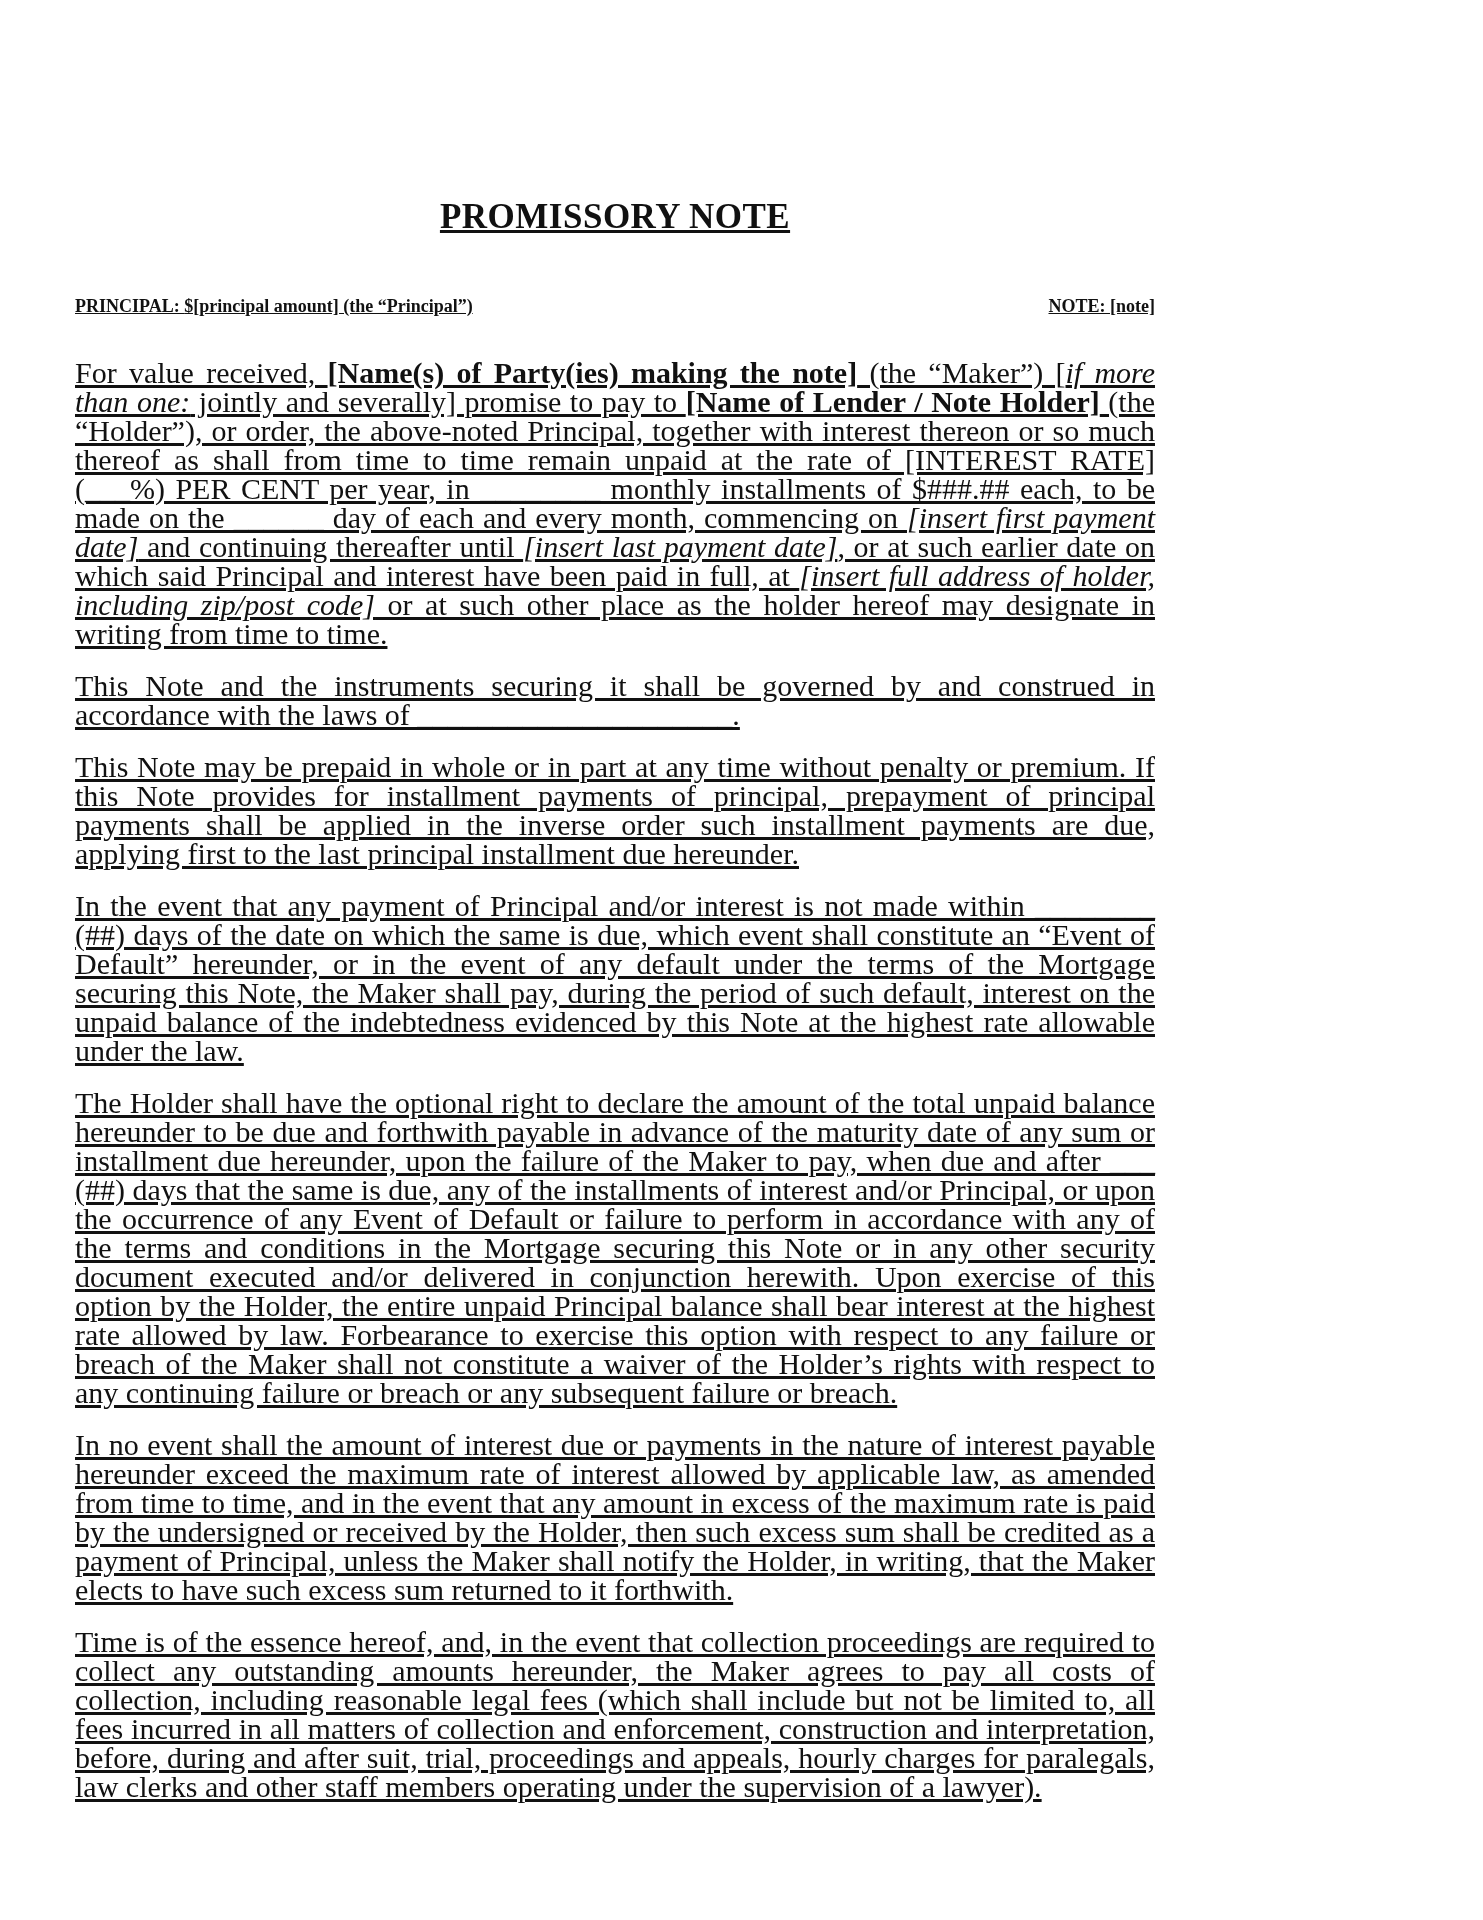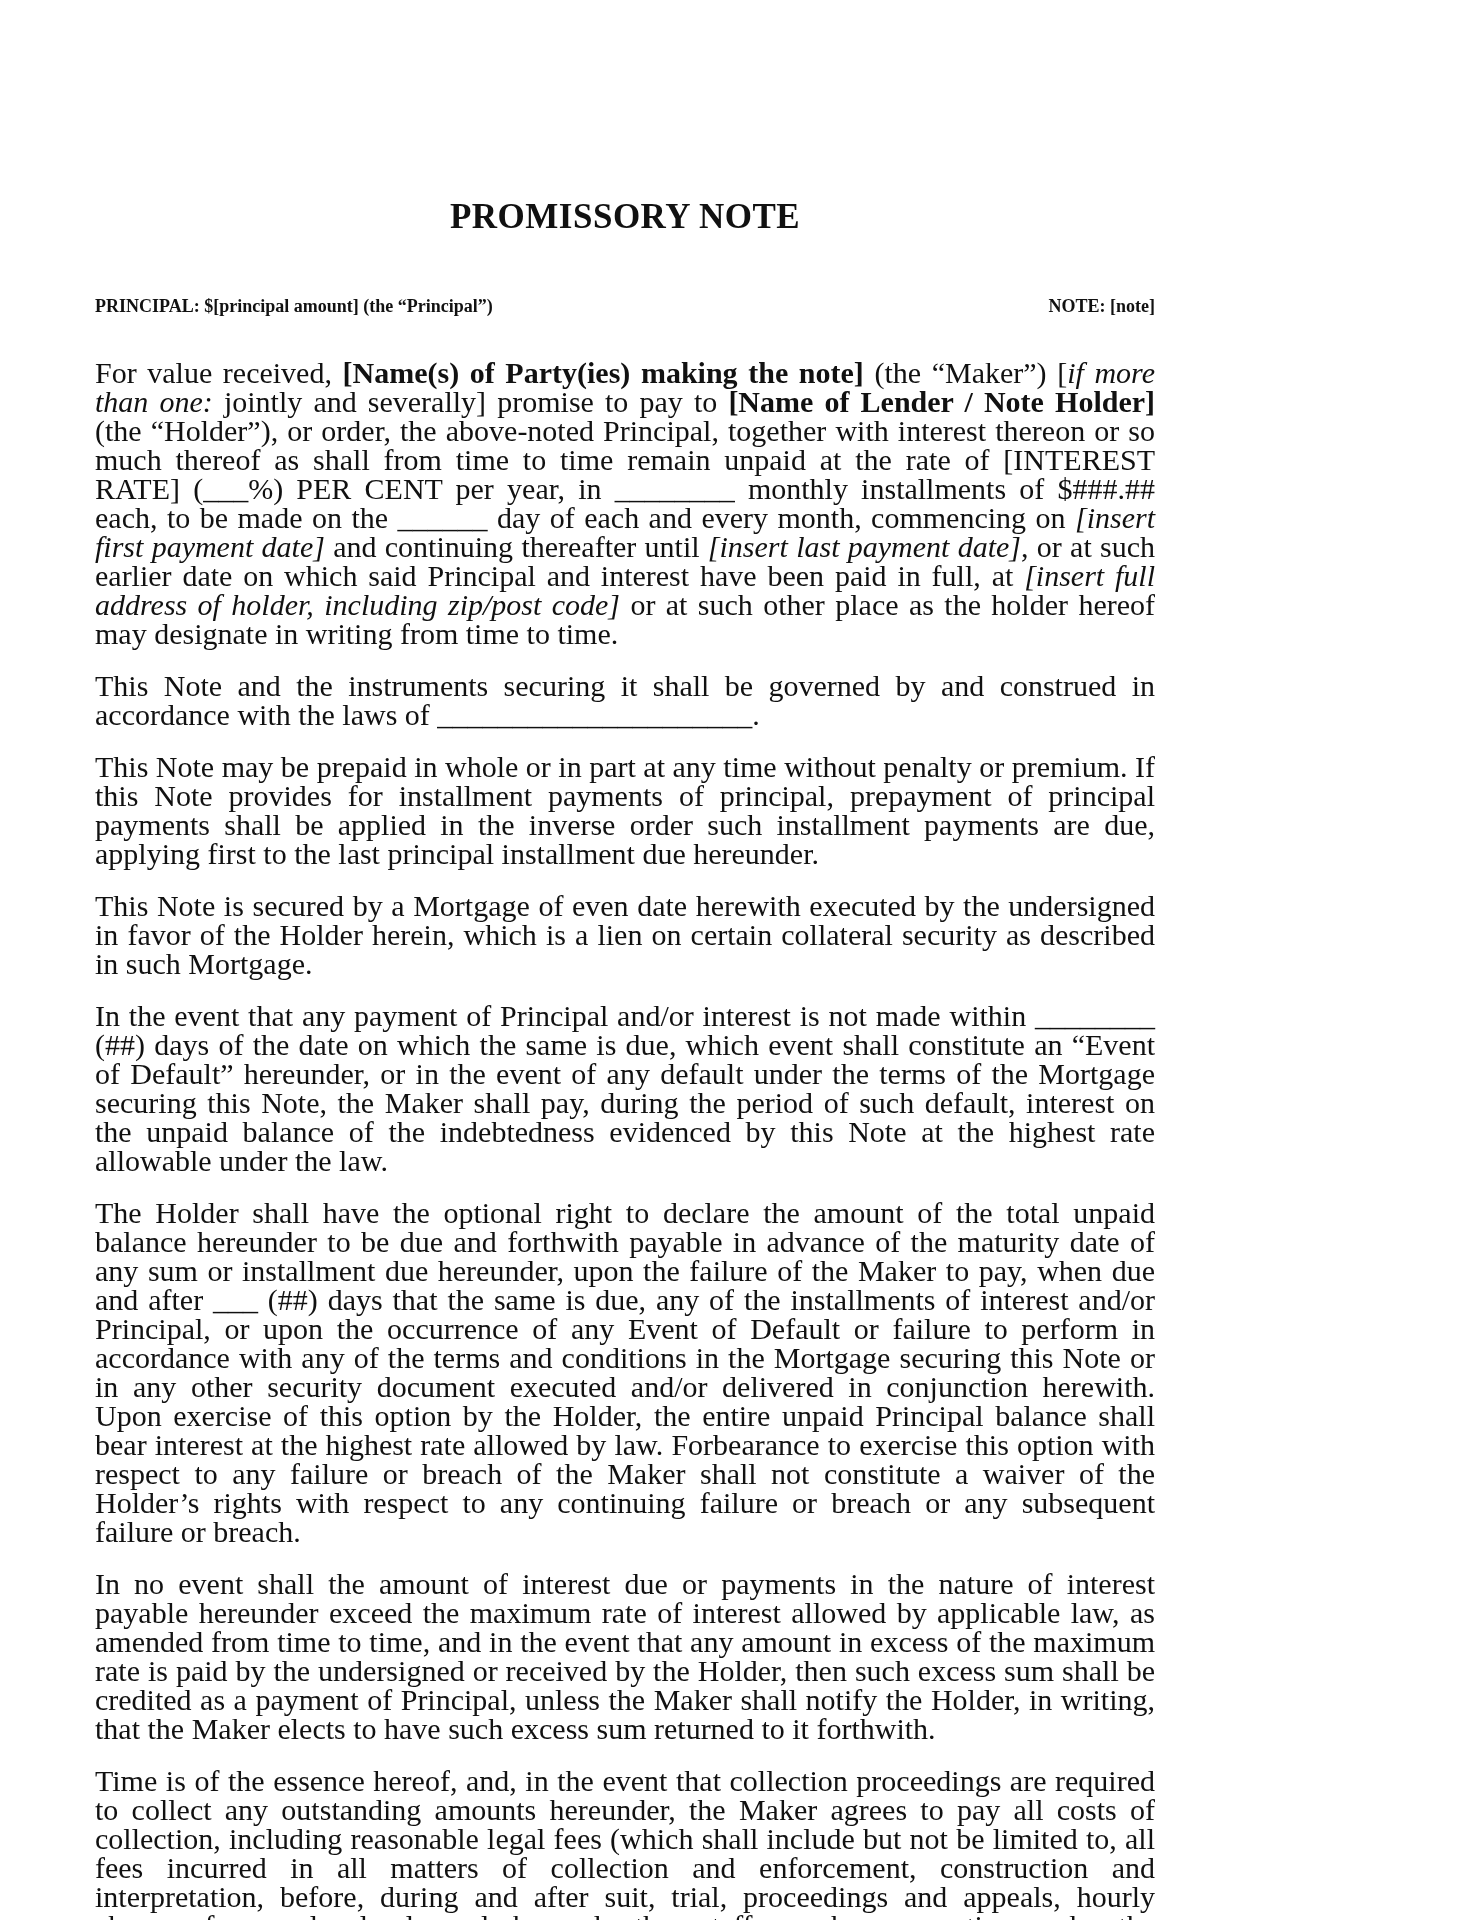--- a/index.html
+++ b/index.html
@@ -11,22 +11,23 @@
     width: 1483px;
     height: 1920px;
     overflow: hidden;
     font-family: "Liberation Serif", serif;
     color: #111111;
   }
   .page {
     box-sizing: border-box;
     width: 1320px;
     height: 1920px;
-    padding: 198px 165px 0 95px;
+    padding: 198px 165px 0 75px;
     background: #ffffff;
+    text-decoration: underline;
   }
   .doc-title {
     margin: 0;
     font-size: 35px;
     line-height: 38px;
     font-weight: bold;
     text-align: center;
     letter-spacing: 0.5px;
   }
   .meta-row {
@@ -66,20 +67,19 @@
     <div class="meta-field">
       <span>NOTE: </span>
       <span>[note]</span>
     </div>
   </div>
 
   <div class="doc-body">
       <p class="para"><span>For value received, </span><span class="b">[Name(s) of Party(ies) making the note]</span><span> (the “Maker”) [</span><span class="i">if more than one:</span><span> jointly and severally] promise to pay to </span><span class="b">[Name of Lender / Note Holder]</span><span> (the “Holder”), or order, the above-noted Principal, together with interest thereon or so much thereof as shall from time to time remain unpaid at the rate of [INTEREST RATE] (___%) PER CENT per year, in ________ monthly installments of $###.## each, to be made on the ______ day of each and every month, commencing on </span><span class="i">[insert first payment date]</span><span> and continuing thereafter until </span><span class="i">[insert last payment date]</span><span>, or at such earlier date on which said Principal and interest have been paid in full, at </span><span class="i">[insert full address of holder, including zip/post code]</span><span> or at such other place as the holder hereof may designate in writing from time to time.</span></p>
       <p class="para"><span>This Note and the instruments securing it shall be governed by and construed in accordance with the laws of _____________________.</span></p>
       <p class="para"><span>This Note may be prepaid in whole or in part at any time without penalty or premium. If this Note provides for installment payments of principal, prepayment of principal payments shall be applied in the inverse order such installment payments are due, applying first to the last principal installment due hereunder.</span></p>
-      <p class="para"><span>This Note is secured by a Mortgage of even date herewith executed by the undersigned in favor of the Holder herein, which is a lien on certain collateral security as described in such Mortgage.</span></p>
       <p class="para"><span>In the event that any payment of Principal and/or interest is not made within ________ (##) days of the date on which the same is due, which event shall constitute an “Event of Default” hereunder, or in the event of any default under the terms of the Mortgage securing this Note, the Maker shall pay, during the period of such default, interest on the unpaid balance of the indebtedness evidenced by this Note at the highest rate allowable under the law.</span></p>
       <p class="para"><span>The Holder shall have the optional right to declare the amount of the total unpaid balance hereunder to be due and forthwith payable in advance of the maturity date of any sum or installment due hereunder, upon the failure of the Maker to pay, when due and after ___ (##) days that the same is due, any of the installments of interest and/or Principal, or upon the occurrence of any Event of Default or failure to perform in accordance with any of the terms and conditions in the Mortgage securing this Note or in any other security document executed and/or delivered in conjunction herewith. Upon exercise of this option by the Holder, the entire unpaid Principal balance shall bear interest at the highest rate allowed by law. Forbearance to exercise this option with respect to any failure or breach of the Maker shall not constitute a waiver of the Holder’s rights with respect to any continuing failure or breach or any subsequent failure or breach.</span></p>
       <p class="para"><span>In no event shall the amount of interest due or payments in the nature of interest payable hereunder exceed the maximum rate of interest allowed by applicable law, as amended from time to time, and in the event that any amount in excess of the maximum rate is paid by the undersigned or received by the Holder, then such excess sum shall be credited as a payment of Principal, unless the Maker shall notify the Holder, in writing, that the Maker elects to have such excess sum returned to it forthwith.</span></p>
       <p class="para"><span>Time is of the essence hereof, and, in the event that collection proceedings are required to collect any outstanding amounts hereunder, the Maker agrees to pay all costs of collection, including reasonable legal fees (which shall include but not be limited to, all fees incurred in all matters of collection and enforcement, construction and interpretation, before, during and after suit, trial, proceedings and appeals, hourly charges for paralegals, law clerks and other staff members operating under the supervision of a lawyer).</span></p>
     </div>
 
 </div>
 
 </body></html>

